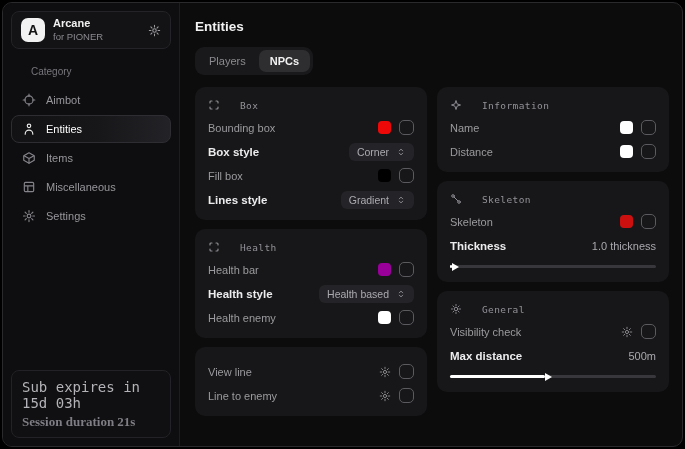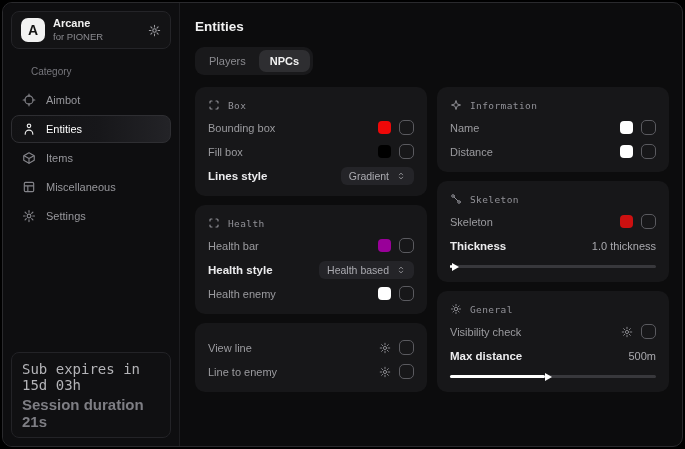--- a/index.html
+++ b/index.html
@@ -23,35 +23,35 @@
   .nav{display:flex;flex-direction:column;gap:1px;}
   .nav-item{height:28px;display:flex;align-items:center;gap:10px;padding:0 10px;
     border-radius:8px;font-size:11px;color:#97979c;border:1px solid transparent;cursor:pointer;}
   .nav-item .icn{color:#84848a;}
   .nav-item.active{color:#fff;border-color:#2e2e32;
     background:linear-gradient(90deg,#121214 0%,#17171a 55%,#232327 100%);}
   .nav-item.active .icn{color:#e8e8e8;}
   .spacer{flex:1;}
   .sub-card{border:1px solid #232327;border-radius:8px;padding:8px 10px 7px;background:#101012;}
   .sub-line{font-family:"DejaVu Sans Mono","Liberation Mono",monospace;font-size:14px;color:#b4b4b8;}
-  .session-line{font-size:15px;color:#7e7e84;margin-top:3px;font-weight:bold;}
+  .session-line{font-size:13px;color:#7e7e84;margin-top:3px;font-weight:bold;font-family:Liberation Serif, serif;}
 
   
   .main{flex:1;padding:14px 13px 14px 15px;display:flex;flex-direction:column;}
   .page-title{font-size:13.5px;font-weight:bold;color:#f2f2f2;margin:2px 0 13px;}
   .tabs{display:inline-flex;background:#19191b;border-radius:9px;padding:3px;gap:2px;
     width:fit-content;margin-bottom:12px;}
   .tab{font-size:11px;color:#8b8b90;padding:5px 11px;border-radius:7px;border:none;
     background:transparent;cursor:pointer;font-family:inherit;}
   .tab.active{background:#2e2e31;color:#f2f2f2;font-weight:600;}
   .columns{display:flex;gap:10px;align-items:flex-start;}
   .col{flex:1;display:flex;flex-direction:column;gap:9px;min-width:0;}
 
   .card{background:#171719;border-radius:10px;padding:10px 13px 11px;width:100%;}
-  .card-head{display:flex;align-items:center;gap:8px;color:#8d8d93;height:16px;margin-bottom:3px;text-align:right;}
+  .card-head{display:flex;align-items:center;gap:20px;color:#8d8d93;height:16px;margin-bottom:3px;text-align:right;}
   .card-title{font-family:"DejaVu Sans Mono","Liberation Mono",monospace;font-size:9.5px;
     letter-spacing:.4px;color:#929298;}
   .row{display:flex;align-items:center;justify-content:space-between;min-height:19px;margin-top:5px;}
   .lbl{font-size:11px;color:#9b9b9f;}
   .lbl.bright{font-size:11.5px;font-weight:600;color:#ececee;}
   .right{display:flex;align-items:center;gap:8px;}
   .swatch{width:13px;height:13px;border-radius:4px;display:inline-block;}
   .checkbox{width:15px;height:15px;border-radius:5px;border:1.5px solid #5a5a5f;
     background:transparent;display:inline-block;cursor:pointer;}
   .select{display:flex;align-items:center;gap:7px;background:#242428;border:none;cursor:pointer;
@@ -209,20 +209,31 @@
             <span class="card-title">Box</span>
           </header>
           <div class="row">
             <span class="lbl">Bounding box</span>
             <span class="right">
               <span class="swatch" style="background: rgb(238, 8, 8);"></span>
               <span class="checkbox"></span>
             </span>
           </div>
           <div class="row">
+            <span class="lbl bright">Box style</span>
+            <button class="select">
+              <span>Corner</span>
+              <span class="icn">
+                  <svg width="10" height="10">
+                    <use href="#i-unfold"></use>
+                  </svg>
+                </span>
+            </button>
+          </div>
+          <div class="row">
             <span class="lbl">Fill box</span>
             <span class="right">
               <span class="swatch" style="background: rgb(0, 0, 0);"></span>
               <span class="checkbox"></span>
             </span>
           </div>
           <div class="row">
             <span class="lbl bright">Lines style</span>
             <button class="select">
               <span>Gradient</span>

